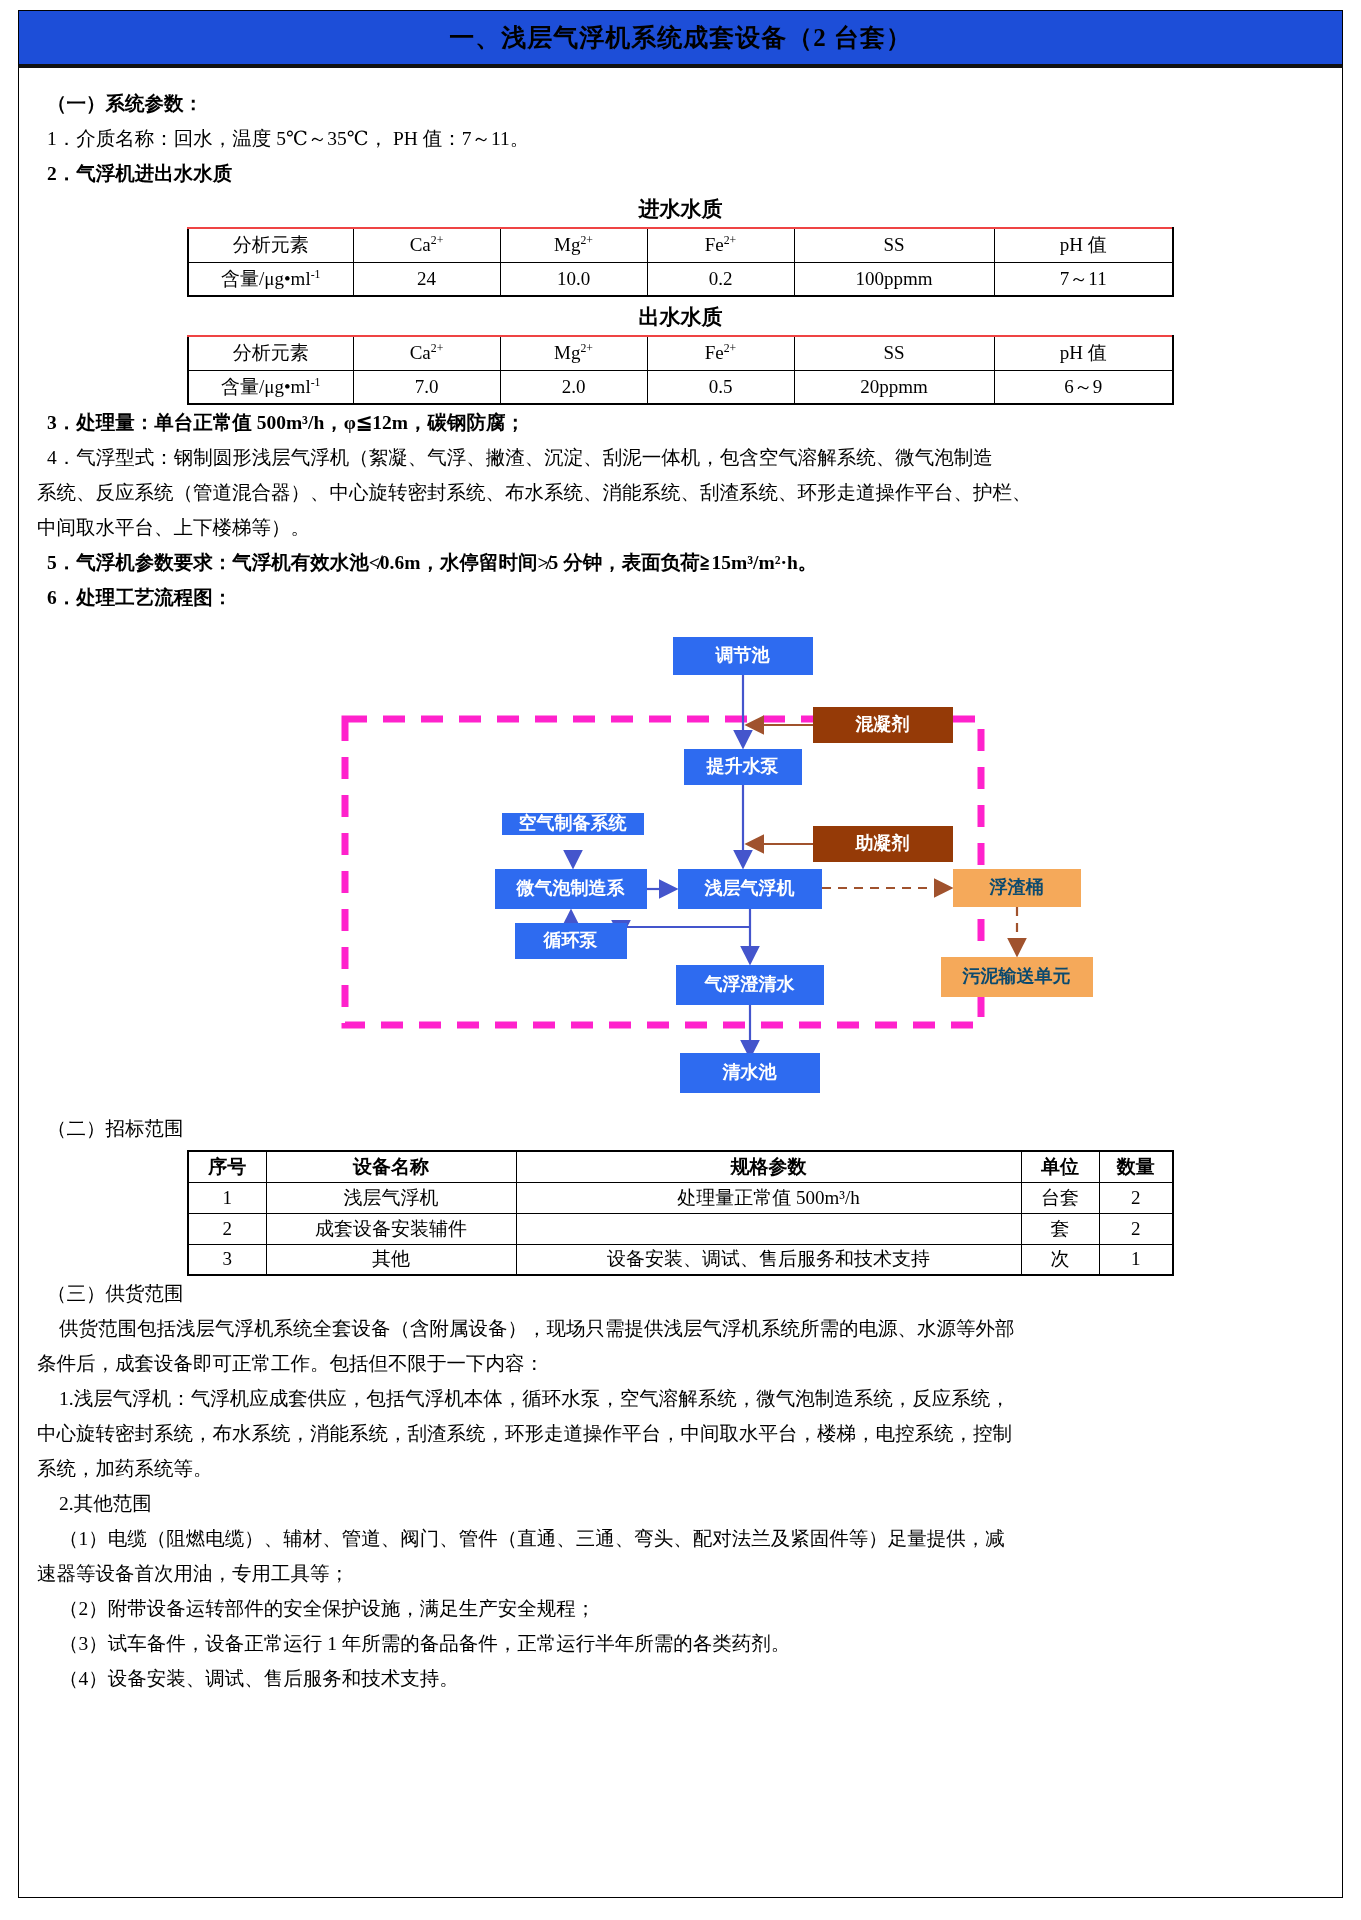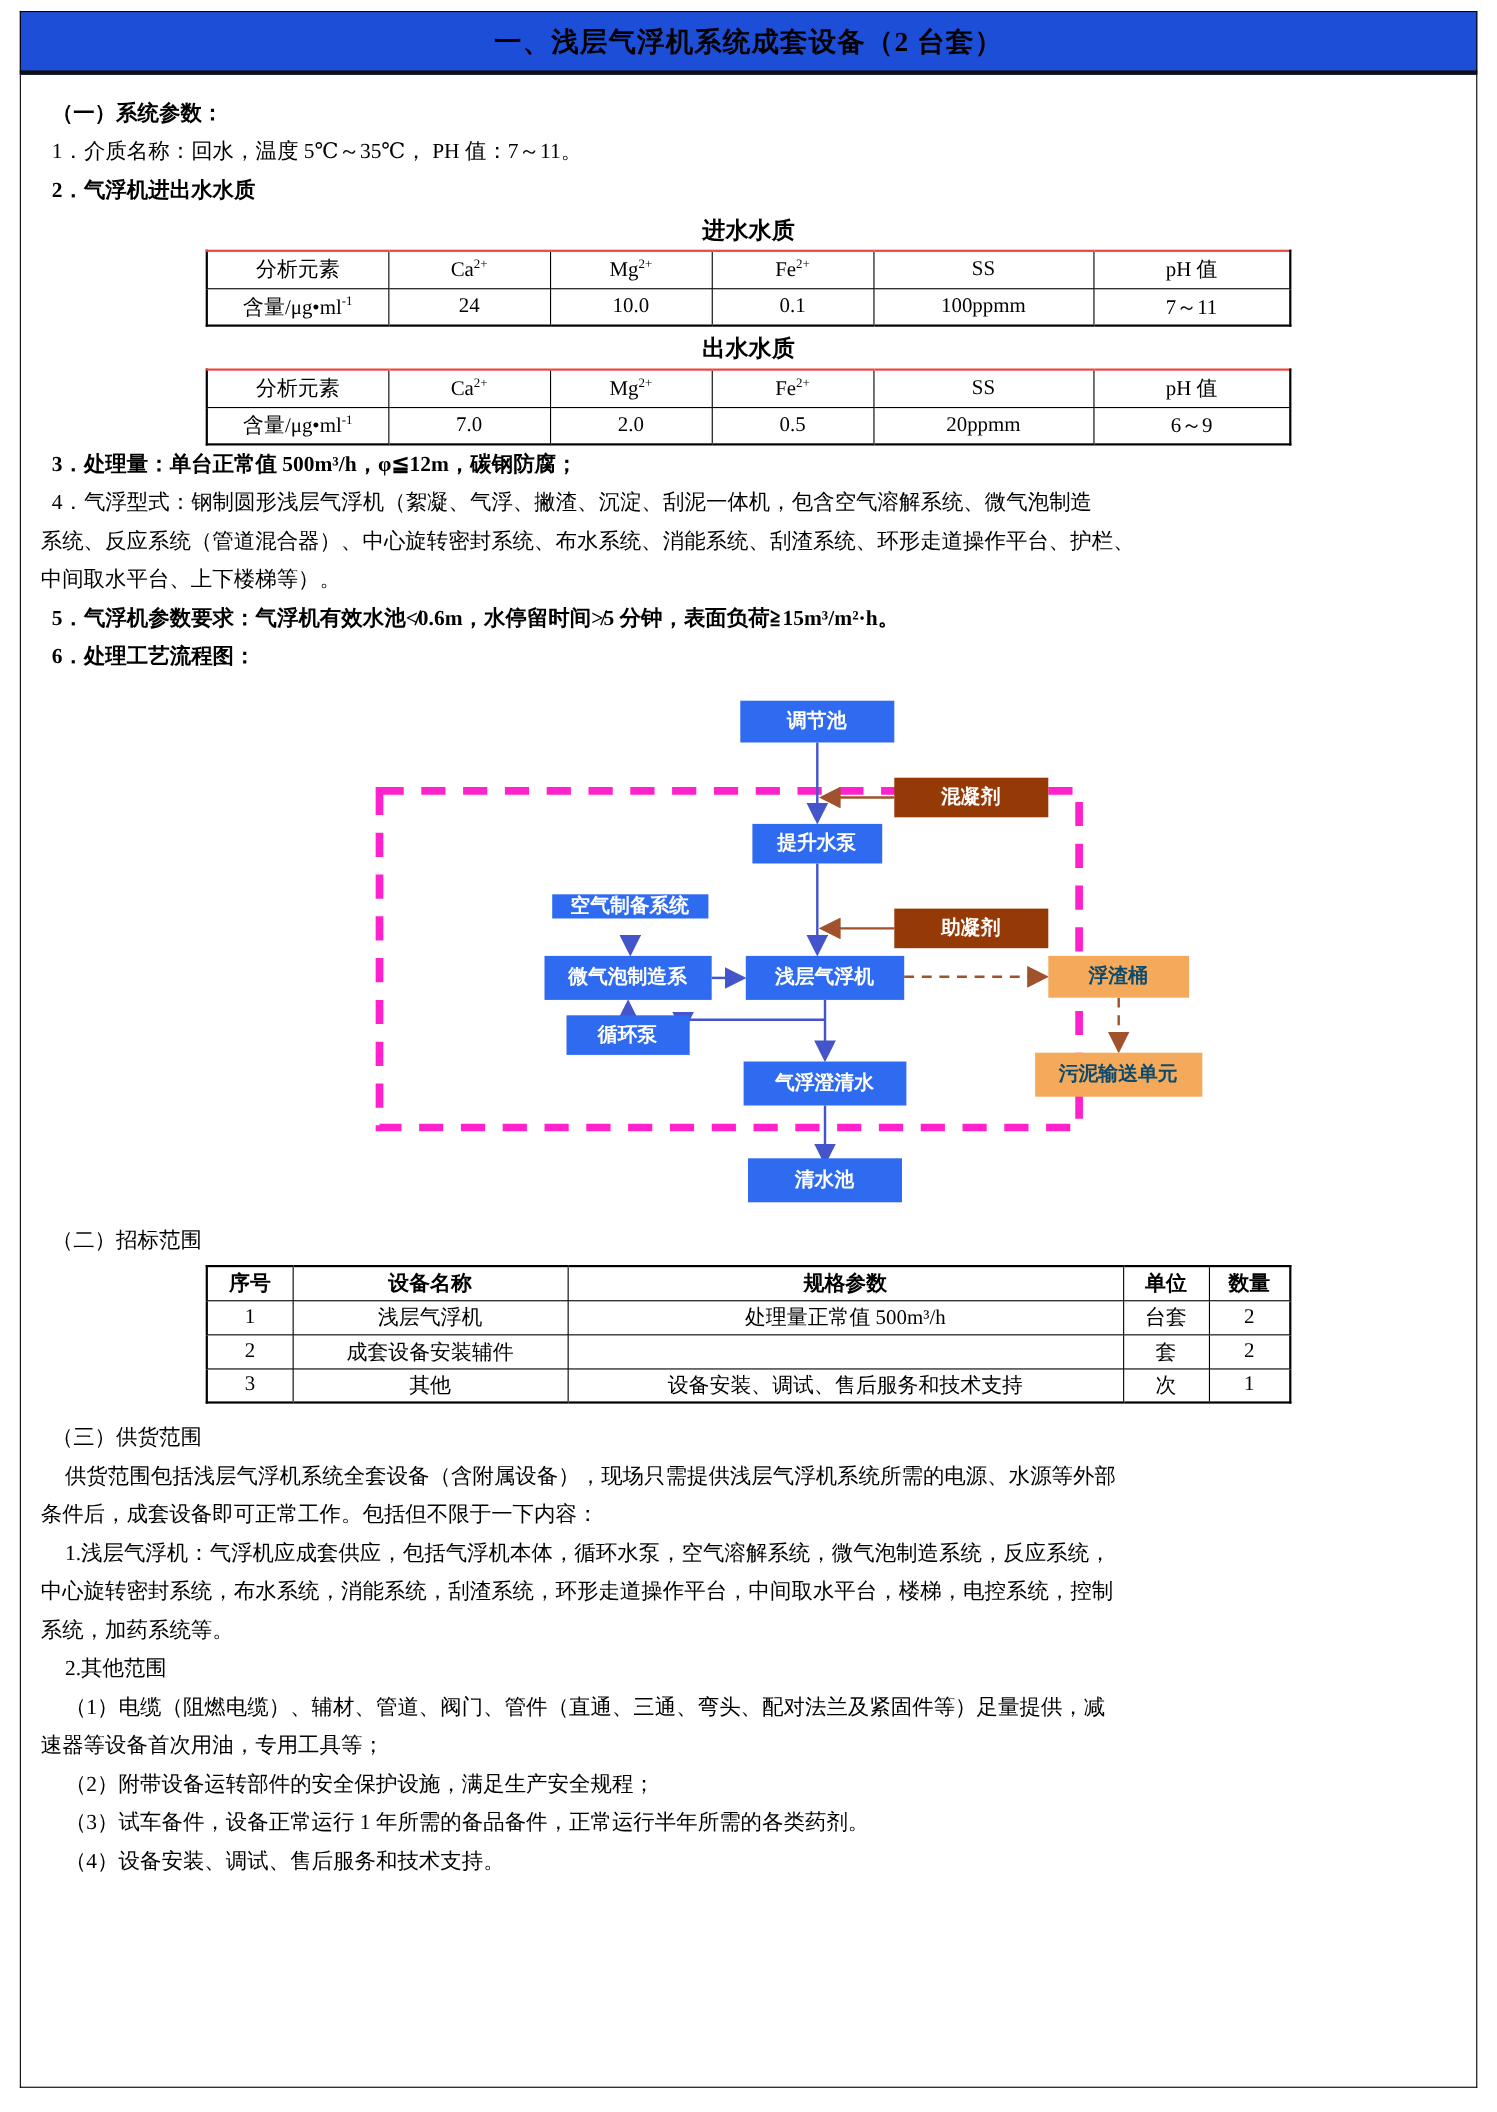--- a/index.html
+++ b/index.html
@@ -98,21 +98,21 @@
     line-height:1.1;
     z-index:3;
   }
   .n-blue{ background:#2E6BF0; }
   .n-brown{ background:#953A07; }
   .n-orange{ background:#F5A95A; color:#0c4a6e; }
   
   table.scope{
     border-collapse:collapse;
     width:985px;
-    margin:6px auto 16px auto;
+    margin:6px auto 2px auto;
     table-layout:fixed;
   }
   table.scope td{
     border:1px solid #000;
     font-size:19px;
     height:31px;
     padding:1px 4px;
     text-align:center;
     font-family:"Liberation Serif","DejaVu Serif",serif;
   }
@@ -146,21 +146,21 @@
         <td class="col2"><span>Ca</span><sup>2+</sup></td>
         <td class="col3"><span>Mg</span><sup>2+</sup></td>
         <td class="col4"><span>Fe</span><sup>2+</sup></td>
         <td class="col5">SS</td>
         <td class="col6">pH 值</td>
       </tr>
       <tr>
         <td class="col1"><span>含量/μg•ml</span><sup>-1</sup></td>
         <td>24</td>
         <td>10.0</td>
-        <td>0.1</td>
+        <td>0.2</td>
         <td>100ppmm</td>
         <td>7～11</td>
       </tr>
     </tbody>
       </table>
 
     <div class="caption">出水水质</div>
 
     <table class="wq">
       <tbody>

